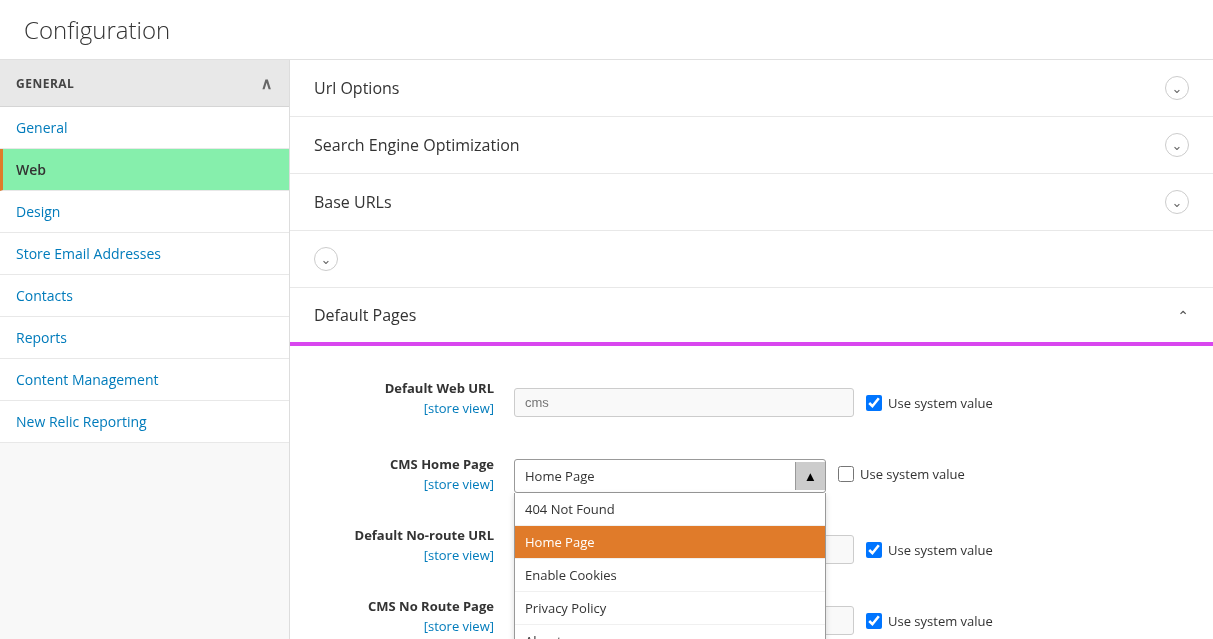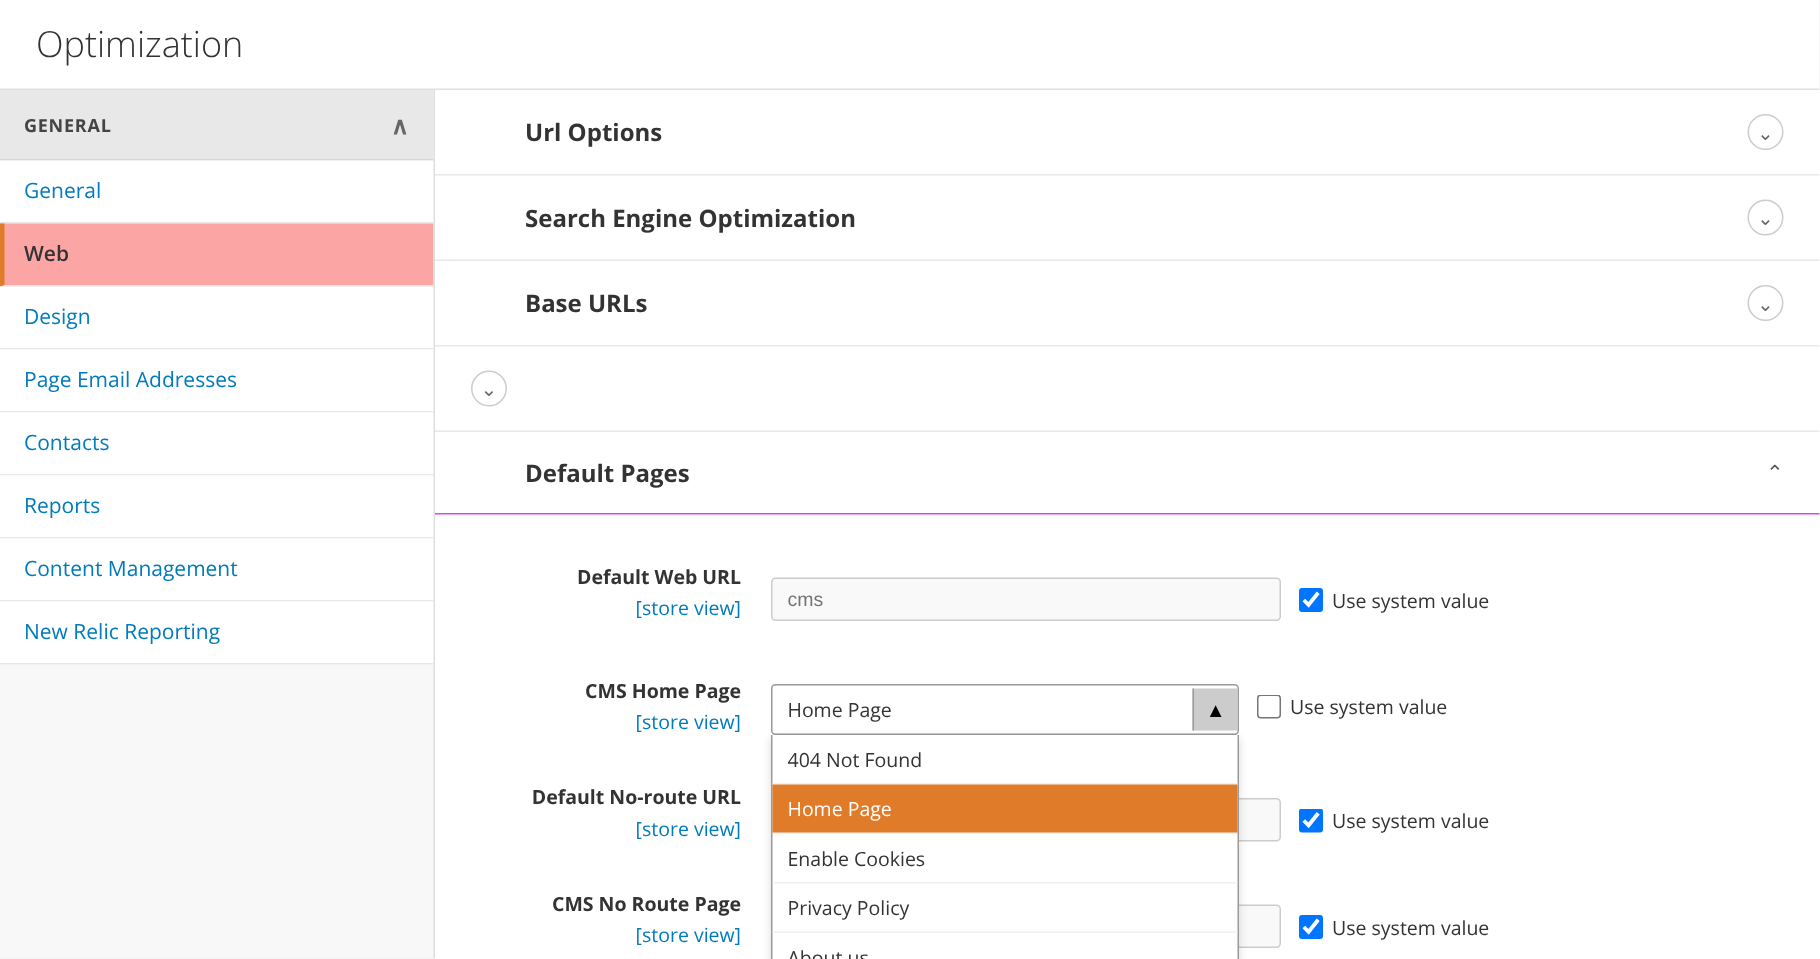--- a/index.html
+++ b/index.html
@@ -67,21 +67,21 @@
       padding: 11px 16px;
       border-bottom: 1px solid #e8e8e8;
       cursor: pointer;
       color: #007bbb;
       font-size: 14px;
       background: #fff;
     }
     .sidebar-item.active {
       border-left: 3px solid #e07b2a;
       padding-left: 13px;
-      background: #fca5a5;
+      background: #86efac;
       color: #333;
       font-weight: 600;
     }
 
     
     .content {
       flex: 1;
       background: #fff;
       overflow-y: auto;
       padding: 0;
@@ -90,23 +90,22 @@
     .section-row {
       display: flex;
       align-items: center;
       justify-content: space-between;
       padding: 16px 24px;
       border-bottom: 1px solid #e8e8e8;
       cursor: pointer;
     }
     .section-row-title {
       font-size: 16px;
-      font-weight: 700;
-      color: #333;
-      margin-left: 36px;
+      font-weight: 400;
+      color: #333;
     }
     .section-row .circle-chevron {
       width: 24px;
       height: 24px;
       border: 1px solid #ccc;
       border-radius: 50%;
       display: flex;
       align-items: center;
       justify-content: center;
       color: #666;
@@ -116,21 +115,21 @@
     
     .default-pages-section {
       border-bottom: 1px solid #e8e8e8;
     }
     .default-pages-header {
       display: flex;
       align-items: center;
       justify-content: space-between;
       padding: 16px 24px;
       cursor: pointer;
-      border-bottom: 1px solid #d946ef;
+      border-bottom: 4px solid #d946ef;
     }
     .default-pages-content {
       padding: 20px 24px;
     }
 
     
     .form-row {
       display: flex;
       align-items: flex-end;
       margin-bottom: 20px;
@@ -233,35 +232,35 @@
     .checkbox-label input[type="checkbox"] {
       width: 16px;
       height: 16px;
       cursor: pointer;
     }
   </style>
 </head>
 <body>
 
 <div class="header">
-  <h1 class="header-title">Optimization</h1>
+  <h1 class="header-title">Configuration</h1>
 </div>
 
 <div class="main-layout">
 
   <div class="sidebar">
     <div class="sidebar-section-header">
       <span>GENERAL</span>
       <span class="chevron">∧</span>
     </div>
 
   <div class="sidebar-item">General</div>
       <div class="sidebar-item active">Web</div>
       <div class="sidebar-item">Design</div>
-      <div class="sidebar-item">Page Email Addresses</div>
+      <div class="sidebar-item">Store Email Addresses</div>
       <div class="sidebar-item">Contacts</div>
       <div class="sidebar-item">Reports</div>
       <div class="sidebar-item">Content Management</div>
       <div class="sidebar-item">New Relic Reporting</div>
     </div>
 
   <div class="content">
 
     <div class="section-row">
       <span class="section-row-title">Url Options</span>

